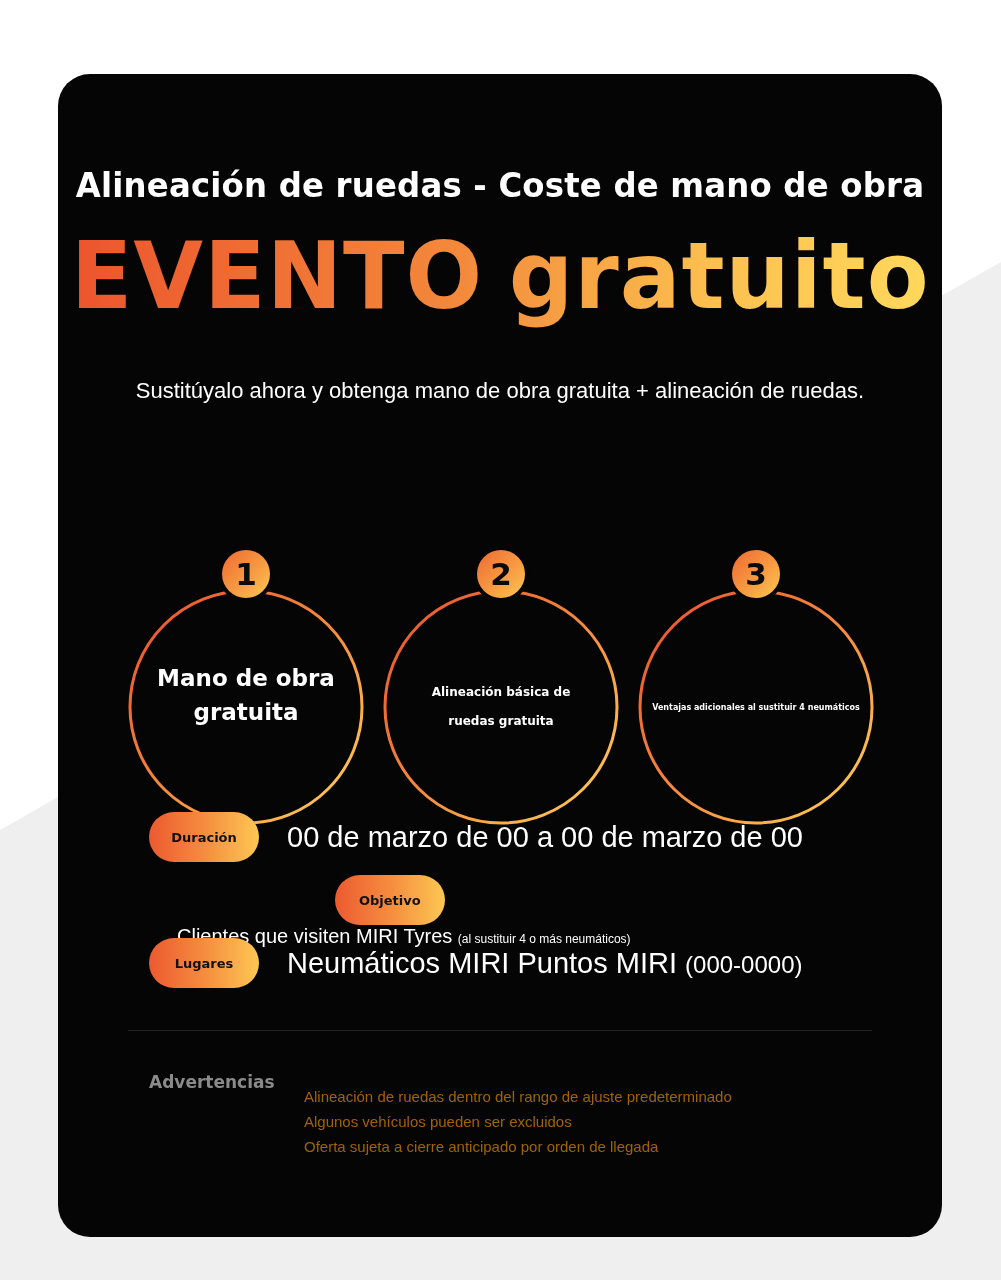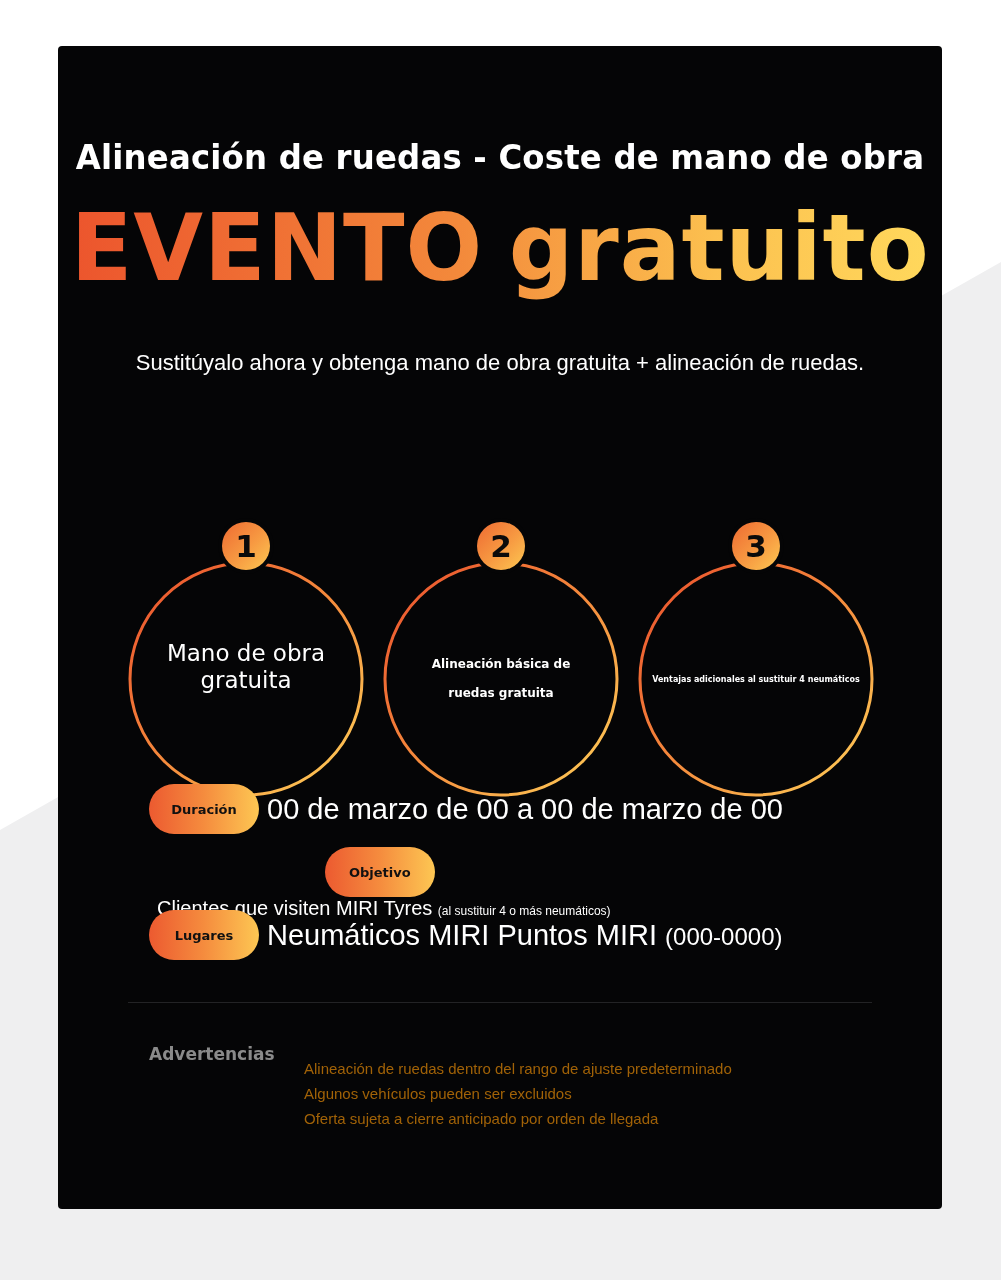--- a/index.html
+++ b/index.html
@@ -9,24 +9,24 @@
     background: #ffffff;
     font-family: "Liberation Sans", "DejaVu Sans", sans-serif;
   }
   .bg-shape {
     position: absolute; inset: 0;
     background: #efeff0;
     clip-path: polygon(0 830px, 1001px 262px, 1001px 1280px, 0 1280px);
   }
   .card {
     position: absolute;
-    left: 58px; top: 46px;
+    left: 58px; top: 74px;
     width: 884px; height: 1163px;
     background: #050506;
-    border-radius: 4px;
+    border-radius: 32px;
     overflow: hidden;
   }
   .headline {
     position: absolute;
     left: 0; right: 0; top: 92px;
     text-align: center;
     color: #ffffff;
     font-family: "DejaVu Sans", sans-serif;
     font-weight: bold;
     font-size: 33px;
@@ -73,21 +73,21 @@
     pointer-events: auto;
   }
   .step svg.ring { position: absolute; left: 0; top: 0; width: 236px; height: 236px; }
   .step-text {
     position: absolute;
     left: 24px; right: 24px; top: 0; bottom: 0;
     display: flex; align-items: center; justify-content: center;
     text-align: center;
     color: #ffffff;
   }
-  .step-1 .step-text span { font-size: 23px; font-weight: normal; line-height: 27px; font-family: "DejaVu Sans", sans-serif; }
+  .step-1 .step-text span { font-size: 23px; font-weight: bold; line-height: 34px; font-family: "DejaVu Sans", sans-serif; }
   .step-2 .step-text span { font-size: 12px; font-weight: bold; line-height: 29px; font-family: "DejaVu Sans", sans-serif; }
   .step-3 .step-text span { font-size: 8px; font-weight: bold; font-family: "DejaVu Sans", sans-serif; white-space: nowrap; }
   .step-badge {
     position: absolute;
     left: 90px; top: -43px;
     width: 56px; height: 56px;
     border-radius: 50%;
     background: #050506;
     display: flex; align-items: center; justify-content: center;
   }
@@ -113,21 +113,21 @@
     border-radius: 25px;
     background: linear-gradient(90deg, #ec5a30 0%, #f58c3e 50%, #fdc753 100%);
     display: flex; align-items: center; justify-content: center;
     color: #111;
     font-family: "DejaVu Sans", sans-serif;
     font-weight: bold;
     font-size: 13px;
     text-align: right;
   }
   .info-value {
-    margin-left: 8px;
+    margin-left: 28px;
     color: #ffffff;
   }
   .row-1 { top: 738px; }
   .row-1 .info-value { font-size: 29px; }
   .row-2 { top: 801px; flex-direction: column; }
   .row-2 .info-value { font-size: 20px; }
   .row-2 .info-note { font-size: 12px; }
   .row-3 { top: 864px; }
   .row-3 .info-value { font-size: 29px; }
   .row-3 .info-note { font-size: 24px; }

